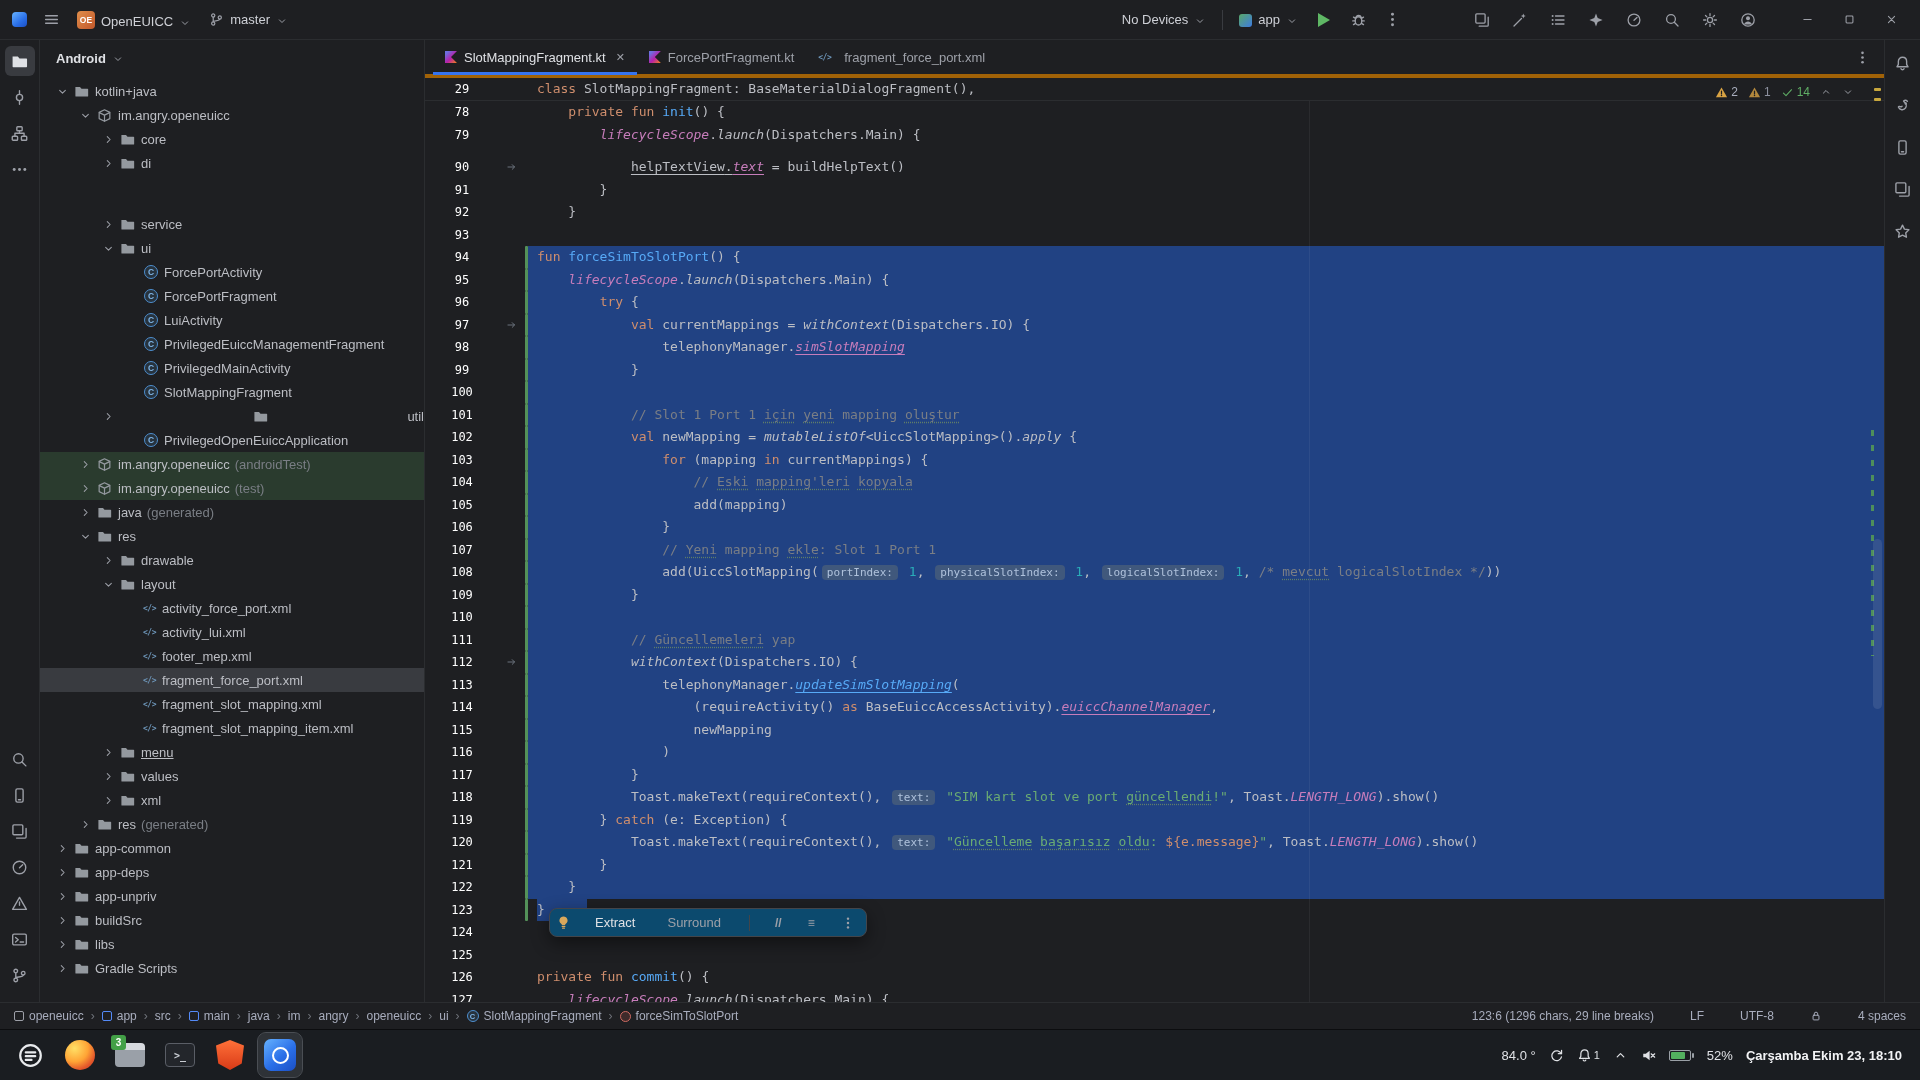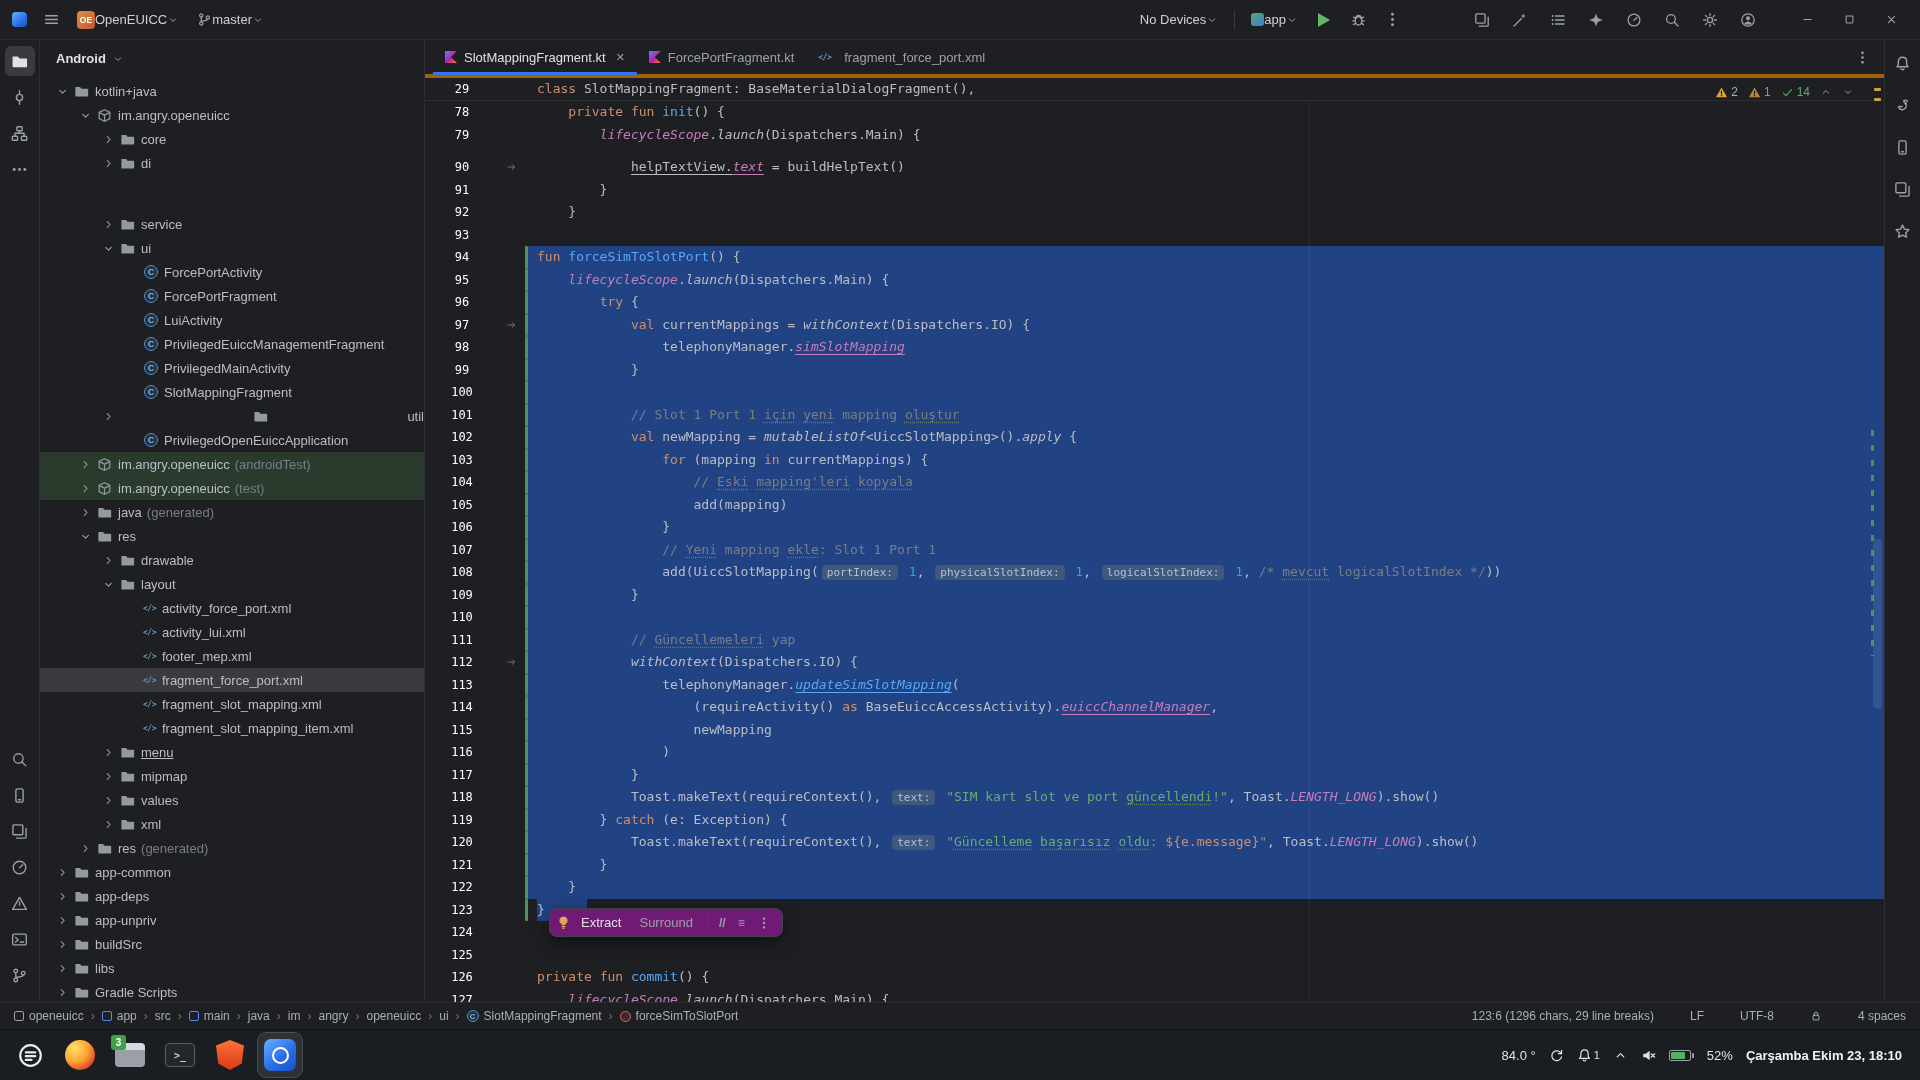--- a/index.html
+++ b/index.html
@@ -4,21 +4,21 @@
 <style>
 *{box-sizing:border-box;margin:0;padding:0}
 html,body{background:#000}
 .screen{width:1920px;height:1080px;background:#1E1F22;position:relative;display:flex;flex-direction:column;overflow:hidden;color:#BCBEC4;font-family:"Liberation Sans",sans-serif}
 svg{display:block}
 
 .titlebar{height:40px;flex:none;display:flex;align-items:center;padding:0 8px;gap:2px;border-bottom:1px solid #2B2D30}
 .icobtn{width:32px;height:32px;border:none;background:none;display:flex;align-items:center;justify-content:center;color:#9DA0A8;border-radius:6px}
 .icobtn svg{width:17px;height:17px}
 .studio-mini{width:15px;height:15px;border-radius:4px;background:linear-gradient(140deg,#66B2FF,#2A6FE8 60%,#1B4FC4);margin:0 6px 0 4px}
-.tb-widget{display:flex;align-items:center;padding:5px 8px;border-radius:6px;color:#CED0D6;font-size:13px}
+.tb-widget{display:flex;align-items:flex-end;gap:6px;padding:5px 8px;border-radius:6px;color:#CED0D6;font-size:13px}
 .oe-badge{width:18px;height:18px;border-radius:4px;background:linear-gradient(135deg,#E08E4B,#C2582B);color:#fff;font-size:8.5px;font-weight:700;display:flex;align-items:center;justify-content:center}
 .tb-chev{color:#9DA0A8}.tb-chev svg{width:12px;height:12px}
 .tb-ic{color:#9DA0A8}.tb-ic svg{width:15px;height:15px}
 .tb-run{margin-left:auto;display:flex;align-items:center;gap:2px}
 .tb-sep{width:1px;height:20px;background:#393B40;margin:0 6px}
 .runcfg-ic{width:13px;height:13px;border-radius:3px;background:linear-gradient(135deg,#59A869,#3E7BE0)}
 .play-tri{width:0;height:0;border-left:12px solid #5FB865;border-top:7px solid transparent;border-bottom:7px solid transparent}
 .tb-icons{display:flex;align-items:center;gap:6px;margin-left:56px}
 .tb-icons .icobtn svg{width:16px;height:16px}
 .tb-win{display:flex;align-items:center;margin-left:20px}
@@ -80,21 +80,21 @@
 .tk.u{text-decoration:underline;text-underline-offset:3px;text-decoration-thickness:1px}
 .tk.ty{text-decoration:underline dotted;text-decoration-color:#5F7E69;text-underline-offset:3px}
 .tk.chip{background:#393B40;color:#9DA0A8;border-radius:4px;padding:1px 5px;font-size:11px;margin:0 3px;font-style:normal}
 .cl.sel-full .tk.chip{background:#40587C;color:#AFC2DC}
 .guide{position:absolute;top:0;bottom:0;left:884px;width:1px;background:rgba(255,255,255,.055);z-index:6}
 .inspect{position:absolute;top:7px;right:30px;display:flex;align-items:center;gap:10px;font-size:12px;color:#A8ADBD;z-index:8;font-family:"Liberation Sans",sans-serif}
 .insp-item{display:flex;align-items:center;gap:3px}
 .insp-item svg{width:13px;height:13px}
 .insp-item.ok{color:#5FAD65}
 .insp-nav{color:#9DA0A8}.insp-nav svg{width:12px;height:12px}
-.ftoolbar{position:absolute;left:124px;top:830px;display:flex;align-items:center;gap:2px;background:#701a75;border:1px solid #43454A;border-radius:8px;padding:3px 6px;box-shadow:0 6px 18px rgba(0,0,0,.45);z-index:10;font-family:"Liberation Sans",sans-serif;font-size:13px}
+.ftoolbar{position:absolute;left:124px;top:830px;display:flex;align-items:center;gap:16px;background:#0c4a6e;border:1px solid #43454A;border-radius:8px;padding:3px 6px;box-shadow:0 6px 18px rgba(0,0,0,.45);z-index:10;font-family:"Liberation Sans",sans-serif;font-size:13px}
 .ft-bulb svg{width:15px;height:15px}
 .ft-btn{border:none;background:none;padding:3px 8px;border-radius:4px;color:#DFE1E5;font-size:13px}
 .ft-btn.dim{color:#9DA0A8}
 .ft-sep{width:1px;height:16px;background:#43454A;margin:0 4px}
 .ft-ic{color:#9DA0A8;padding:0 5px;font-size:12px;font-weight:700}
 .ft-ic svg{width:14px;height:14px}
 .sbar-track{position:absolute;right:0;top:0;bottom:0;width:14px;z-index:9}
 .sbar-thumb{position:absolute;right:2px;top:461px;width:9px;height:170px;background:rgba(255,255,255,.09);border-radius:5px}
 .mark-y{position:absolute;right:3px;width:7px;height:3px;background:#C8A73D;border-radius:1px}
 .stripe-green{position:absolute;right:10px;top:352px;width:3px;height:226px;background:repeating-linear-gradient(to bottom,#4E8F5B 0 6px,transparent 6px 15px)}
@@ -597,33 +597,20 @@
               <svg viewBox="0 0 16 16" fill="none" stroke="currentColor" stroke-width="1.3" stroke-linecap="round" stroke-linejoin="round">
                 <path d="M6.5 4.5L10 8l-3.5 3.5"></path>
               </svg>
             </span>
             <span class="tico">
               <svg viewBox="0 0 16 16" fill="currentColor">
                 <path d="M1.5 3.2h4.9l1.6 1.9h6.5c.3 0 .6.3.6.6v7c0 .3-.3.6-.6.6H2.1a.6.6 0 0 1-.6-.6z"></path>
               </svg>
             </span>
             <span class="tlab">menu</span>
-          </div>
-          <div class="trow" style="padding-left: 62px;">
-            <span class="chev">
-              <svg viewBox="0 0 16 16" fill="none" stroke="currentColor" stroke-width="1.3" stroke-linecap="round" stroke-linejoin="round">
-                <path d="M6.5 4.5L10 8l-3.5 3.5"></path>
-              </svg>
-            </span>
-            <span class="tico">
-              <svg viewBox="0 0 16 16" fill="currentColor">
-                <path d="M1.5 3.2h4.9l1.6 1.9h6.5c.3 0 .6.3.6.6v7c0 .3-.3.6-.6.6H2.1a.6.6 0 0 1-.6-.6z"></path>
-              </svg>
-            </span>
-            <span class="tlab">mipmap</span>
           </div>
           <div class="trow" style="padding-left: 62px;">
             <span class="chev">
               <svg viewBox="0 0 16 16" fill="none" stroke="currentColor" stroke-width="1.3" stroke-linecap="round" stroke-linejoin="round">
                 <path d="M6.5 4.5L10 8l-3.5 3.5"></path>
               </svg>
             </span>
             <span class="tico">
               <svg viewBox="0 0 16 16" fill="currentColor">
                 <path d="M1.5 3.2h4.9l1.6 1.9h6.5c.3 0 .6.3.6.6v7c0 .3-.3.6-.6.6H2.1a.6.6 0 0 1-.6-.6z"></path>

